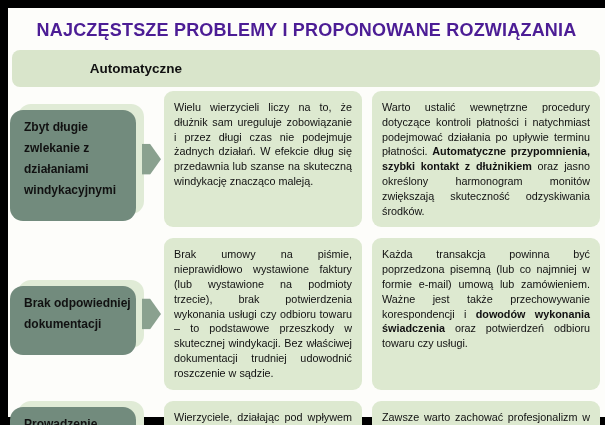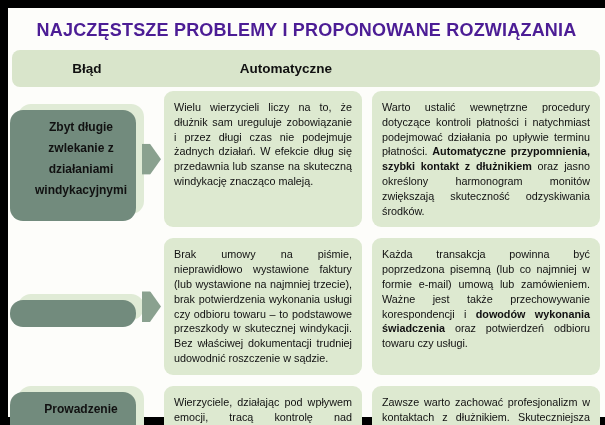--- a/index.html
+++ b/index.html
@@ -25,21 +25,21 @@
   .hcell{text-align:center;}
   .hcell.c1{width:150px;}
   .hcell.c2{width:198px;margin-left:4px;}
   .hcell.c3{width:228px;margin-left:10px;}
   .rows{padding:4px 0 0 2px;}
   .row{display:flex;align-items:stretch;margin-bottom:11px;}
   .row .col-label{width:150px;display:flex;align-items:center;}
   .err-box{
     position:relative;flex:1;margin-left:8px;margin-right:16px;
     background:#e0ebd6;border-radius:13px;
-    padding:13px 6px;text-align:center;
+    padding:13px 6px;text-align:left;
     font-weight:bold;font-size:12px;line-height:21px;color:#111;
   }
   .err-box::before{
     content:"";position:absolute;z-index:0;
     left:-8px;right:8px;top:6px;bottom:-7px;
     background:#728b7d;border-radius:13px;
   }
   .err-text{position:relative;z-index:1;}
   .arrow{
     position:absolute;z-index:2;right:-17px;top:50%;
@@ -59,21 +59,20 @@
   b{font-weight:bold;}
 </style>
 </head>
 <body>
 
 <div class="page">
 
   <div class="title">NAJCZĘSTSZE PROBLEMY I PROPONOWANE ROZWIĄZANIA</div>
 
   <div class="header-bar">
-    <div class="hcell c1">Błąd</div>
     <div class="hcell c3">Automatyczne</div>
   </div>
 
   <div class="rows">
 
     <div class="row r1">
       <div class="col-label">
         <div class="err-box">
           <span class="err-text">Zbyt długie zwlekanie z działaniami windykacyjnymi</span>
           <span class="arrow"></span>
@@ -83,25 +82,26 @@
         <div class="box">Wielu wierzycieli liczy na to, że dłużnik sam ureguluje zobowiązanie i przez długi czas nie podejmuje żadnych działań. W efekcie dług się przedawnia lub szanse na skuteczną windykację znacząco maleją.</div>
       </div>
       <div class="col-recom">
         <div class="box"><span>Warto ustalić wewnętrzne procedury dotyczące kontroli płatności i natychmiast podejmować działania po upływie terminu płatności. </span><b>Automatyczne przypomnienia, szybki kontakt z dłużnikiem</b><span> oraz jasno określony harmonogram monitów zwiększają skuteczność odzyskiwania środków.</span></div>
       </div>
     </div>
 
     <div class="row r2">
       <div class="col-label">
         <div class="err-box">
+          <span class="err-text">Brak odpowiedniej dokumentacji</span>
           <span class="arrow"></span>
         </div>
       </div>
       <div class="col-desc">
-        <div class="box">Brak umowy na piśmie, nieprawidłowo wystawione faktury (lub wystawione na najmniej trzecie), brak potwierdzenia wykonania usługi czy odbioru towaru – to podstawowe przeszkody w skutecznej windykacji. Bez właściwej dokumentacji trudniej udowodnić roszczenie w sądzie.</div>
+        <div class="box">Brak umowy na piśmie, nieprawidłowo wystawione faktury (lub wystawione na podmioty trzecie), brak potwierdzenia wykonania usługi czy odbioru towaru – to podstawowe przeszkody w skutecznej windykacji. Bez właściwej dokumentacji trudniej udowodnić roszczenie w sądzie.</div>
       </div>
       <div class="col-recom">
         <div class="box"><span>Każda transakcja powinna być poprzedzona pisemną (lub co najmniej w formie e-mail) umową lub zamówieniem. Ważne jest także przechowywanie korespondencji i </span><b>dowodów wykonania świadczenia</b><span> oraz potwierdzeń odbioru towaru czy usługi.</span></div>
       </div>
     </div>
 
     <div class="row r3">
       <div class="col-label">
         <div class="err-box">
           <span class="err-text">Prowadzenie windykacji w sposób emocjonalny lub nieprofesjonalny</span>

